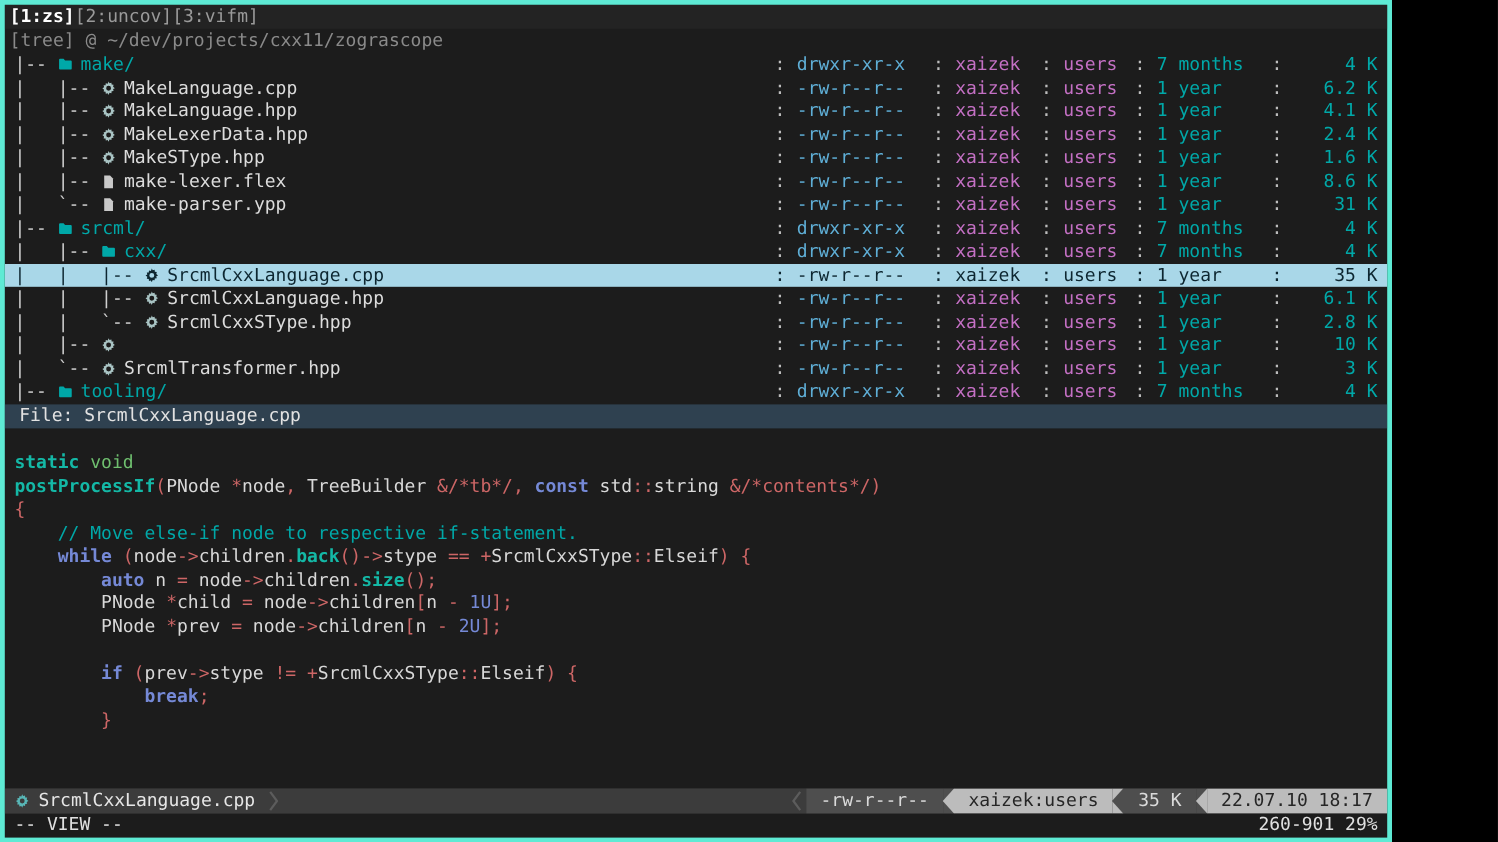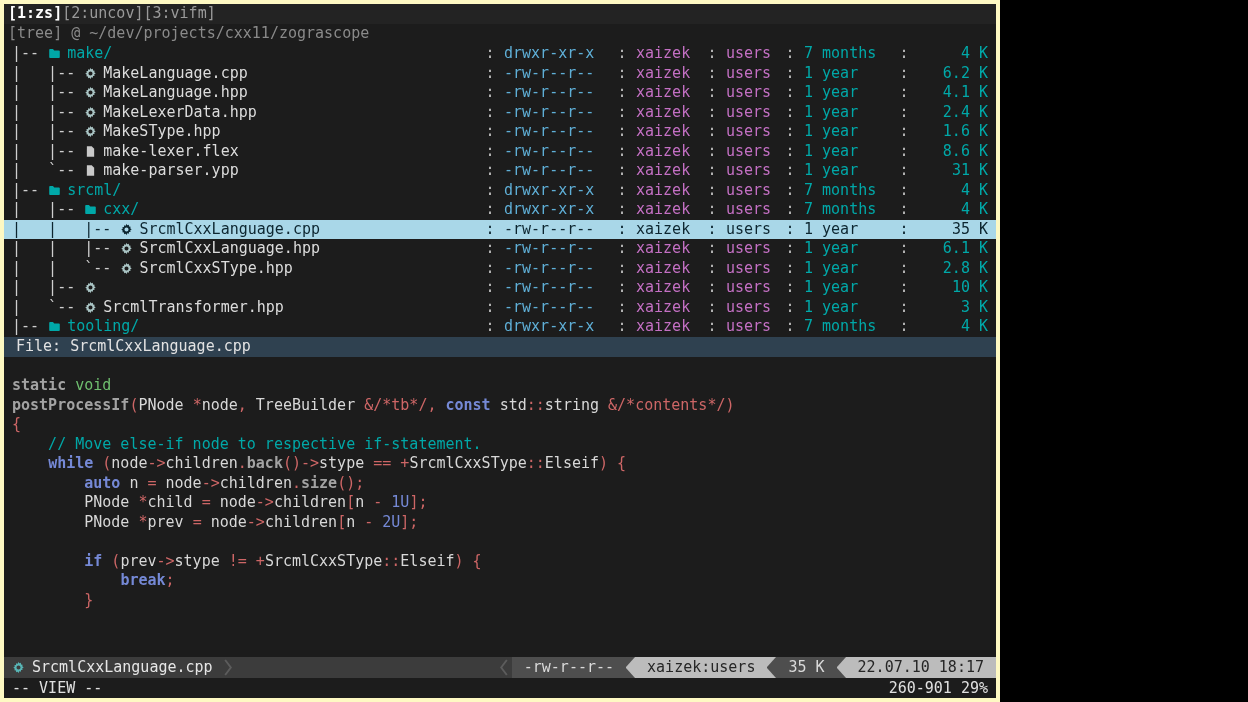--- a/index.html
+++ b/index.html
@@ -6,21 +6,21 @@
     --background:#1c1c1c; --foreground:#d4d4d4; --teal:#00a8a8;
     --permission-blue:#5fafd7; --owner-magenta:#c470c4;
     --selection-bg:#a9d7e8; --selection-fg:#0d2630;
     --keyword-blue:#7589d6; --operator-red:#cd6666; --type-green:#6fbf6f;
     --comment-teal:#00a8a8; --preview-header-bg:#2f4150;
     --statusbar-bg:#3c3c3c; --segment-dark-bg:#4e4e4e; --segment-light-bg:#bcbcbc;
   }
   *{margin:0;padding:0;box-sizing:border-box;}
   html,body{width:1248px;height:702px;overflow:hidden;}
   body{background:#000;font-family:"DejaVu Sans Mono",monospace;font-variant-ligatures:none;}
-  .screen{width:1000px;height:702px;border:4px solid #fef9c3;background:var(--background);
+  .screen{width:1160px;height:702px;border:4px solid #5eead4;background:var(--background);
     color:var(--foreground);font-size:15px;line-height:19.5px;display:flex;flex-direction:column;overflow:hidden;}
 
   
   .tmux-bar{height:20px;background:#232323;padding:0 4px;display:flex;white-space:pre;}
   .tab{color:#9a9a9a;}
   .tab.active{color:#ffffff;font-weight:bold;}
 
   .path-line{height:20px;padding:0 4px;color:#8a8a8a;white-space:pre;}
 
   
@@ -46,39 +46,39 @@
 
   
   .pv-header{height:20px;background:var(--preview-header-bg);color:#e2e2e2;padding:0 12px;white-space:pre;}
   .code{flex:1 1 auto;padding:0 8px;overflow:hidden;}
   .cline{height:19.5px;white-space:pre;}
   .tk-c{color:var(--comment-teal);}
   .tk-r{color:var(--operator-red);}
   .tk-kw{color:var(--keyword-blue);font-weight:bold;}
   .tk-n{color:var(--keyword-blue);}
   .tk-g{color:var(--type-green);}
-  .tk-wb{color:#a3a3a3;font-weight:bold;}
+  .tk-wb{color:#14b8a6;font-weight:bold;}
   .tk-w{color:#d8d8d8;}
 
   
   .sbar{height:21px;background:var(--statusbar-bg);display:flex;align-items:stretch;overflow:hidden;}
   .sbar-left{display:flex;align-items:center;padding:0 8px;gap:7px;color:#e6e6e6;}
   .sb-icon{display:inline-flex;color:#58b6b6;}
   .sb-icon svg{width:13px;height:13px;display:block;}
   .chev{display:inline-flex;align-items:center;color:#5c5c5c;padding:0 4px;}
   .chev svg{width:8px;height:17px;display:block;}
   .sbar-right{margin-left:auto;display:flex;align-items:stretch;}
   .seg{display:flex;align-items:center;padding:0 12px;white-space:pre;}
   .seg.dark{background:var(--segment-dark-bg);color:#dadada;}
   .seg.light{background:var(--segment-light-bg);color:#262626;}
   .pl{width:0;border-top:10.5px solid transparent;border-bottom:10.5px solid transparent;
       border-right:9px solid transparent;flex:0 0 auto;}
 
   
-  .mline{height:20px;display:flex;align-items:flex-end;padding:0 8px;color:#e0e0e0;white-space:pre;}
+  .mline{height:20px;display:flex;align-items:flex-start;padding:0 8px;color:#e0e0e0;white-space:pre;}
   .mline .sp{flex:1;}
 </style>
 </head>
 <body>
 
 <div class="screen">
   <div class="tmux-bar"><span class="tab active">[1:zs]</span><span class="tab">[2:uncov]</span><span class="tab">[3:vifm]</span></div>
   <div class="path-line">[tree] @ ~/dev/projects/cxx11/zograscope</div>
   <div class="tree">
       <div class="trow"><span class="tname"><span class="prefix">|-- </span><span class="ticon folder"><svg viewBox="0 0 16 16">

